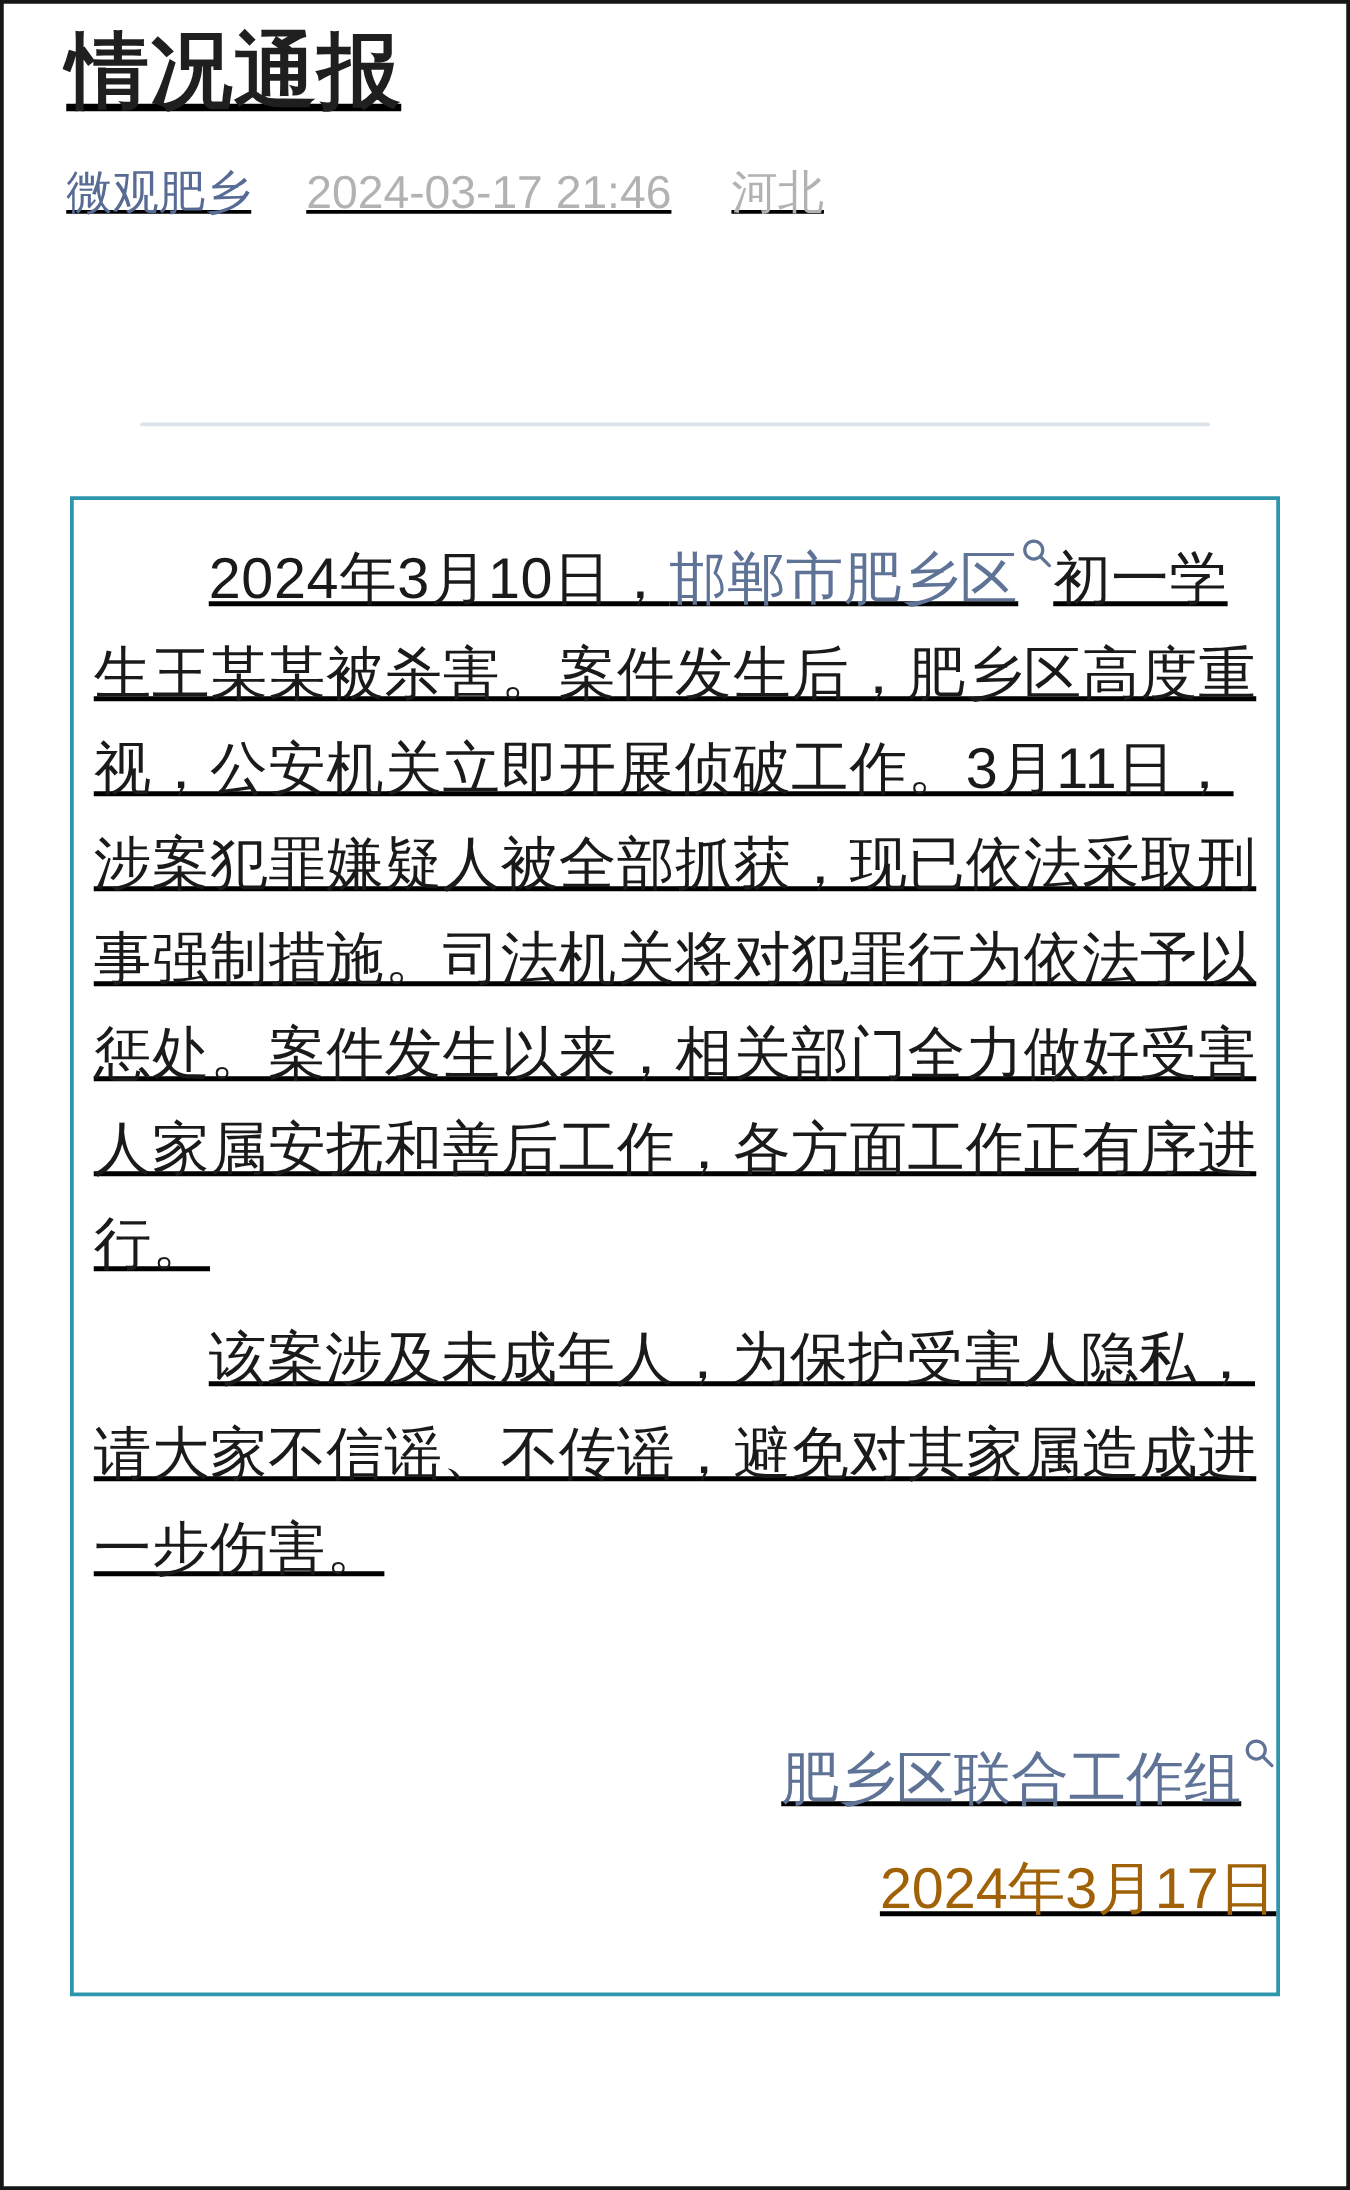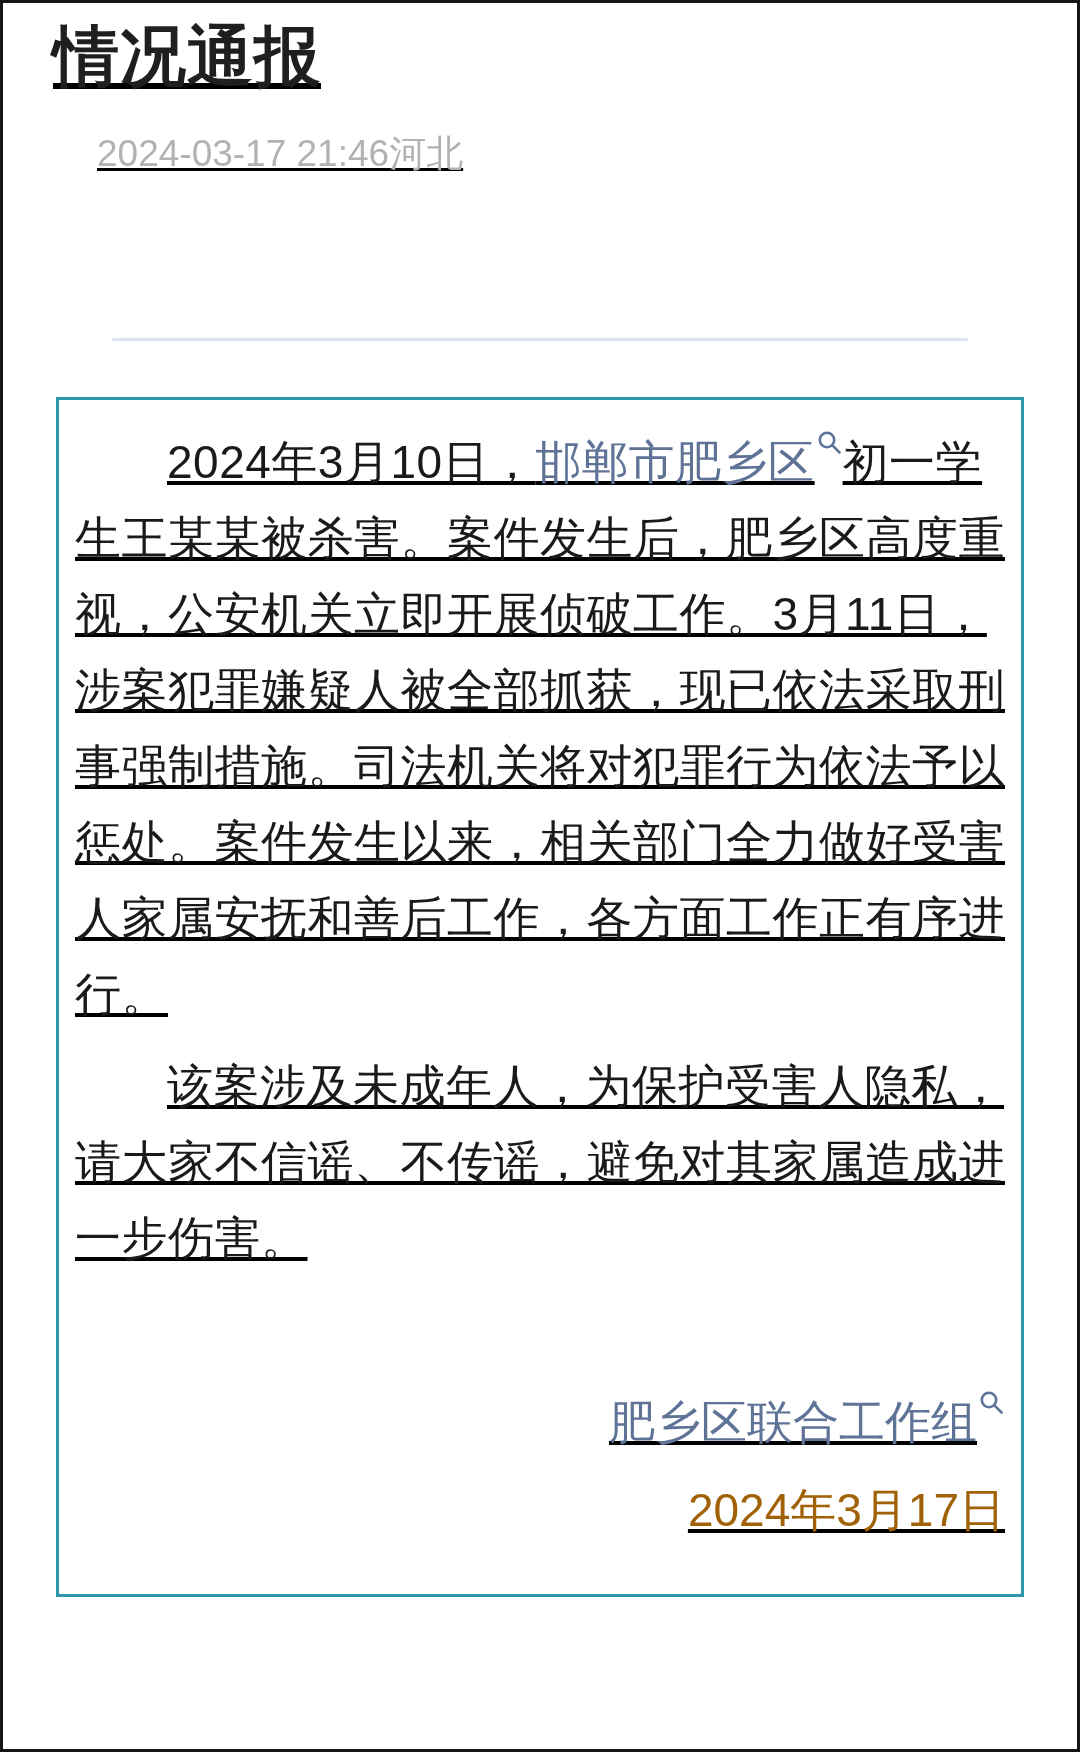--- a/index.html
+++ b/index.html
@@ -21,21 +21,21 @@
     letter-spacing:1px;
   }
   .byline{
     margin:31px 50px 0 50px;
     font-size:37px;line-height:52px;
     display:flex;align-items:baseline;
   }
   .byline .account{color:#576b95;cursor:pointer;}
   .byline .meta{color:#b2b2b2;}
   .byline .time{margin-left:44px;text-align:center;}
-  .byline .location{}
+  .byline .location{margin-left:48px;}
   
   .banner-topline{
     margin:158px auto 0 auto;
     width:856px;height:3px;
     background:#dde3ea;border-radius:2px;
   }
   .banner{
     position:relative;
     margin:4px auto 0 auto;
     width:972px;height:132px;
@@ -52,21 +52,21 @@
     left:40px;right:20px;bottom:7px;
     height:3px;background:#b9c4d0;border-radius:2px;
   }
   
   .notice-box{
     margin:56px auto 0 auto;
     width:968px;height:1200px;
     box-sizing:border-box;
     border:3px solid #2e96ac;
     background:#ffffff;
-    padding:24px 16px 0 16px;
+    padding:24px 0 0 16px;
   }
   .para{
     margin:0;
     font-size:46px;line-height:76px;
     letter-spacing:0.5px;
     color:#1a1a1a;
     text-indent:2em;
     text-align:left;
   }
   .para.second{margin-top:16px;}
@@ -93,20 +93,21 @@
   }
 </style>
 </head>
 <body>
 
 <div class="page">
 
   <h1 class="article-title">情况通报</h1>
 
   <div class="byline">
+    <span class="account">微观肥乡</span>
     <span class="meta time">2024-03-17 21:46</span>
     <span class="meta location">河北</span>
   </div>
 
   <div class="banner-topline"></div>
 
 
   <div class="notice-box">
 
     <p class="para"><span>2024年3月10日，</span><a class="textlink"><span>邯郸市肥乡区</span><svg class="search-icon" width="26" height="26" viewBox="0 0 26 26">

